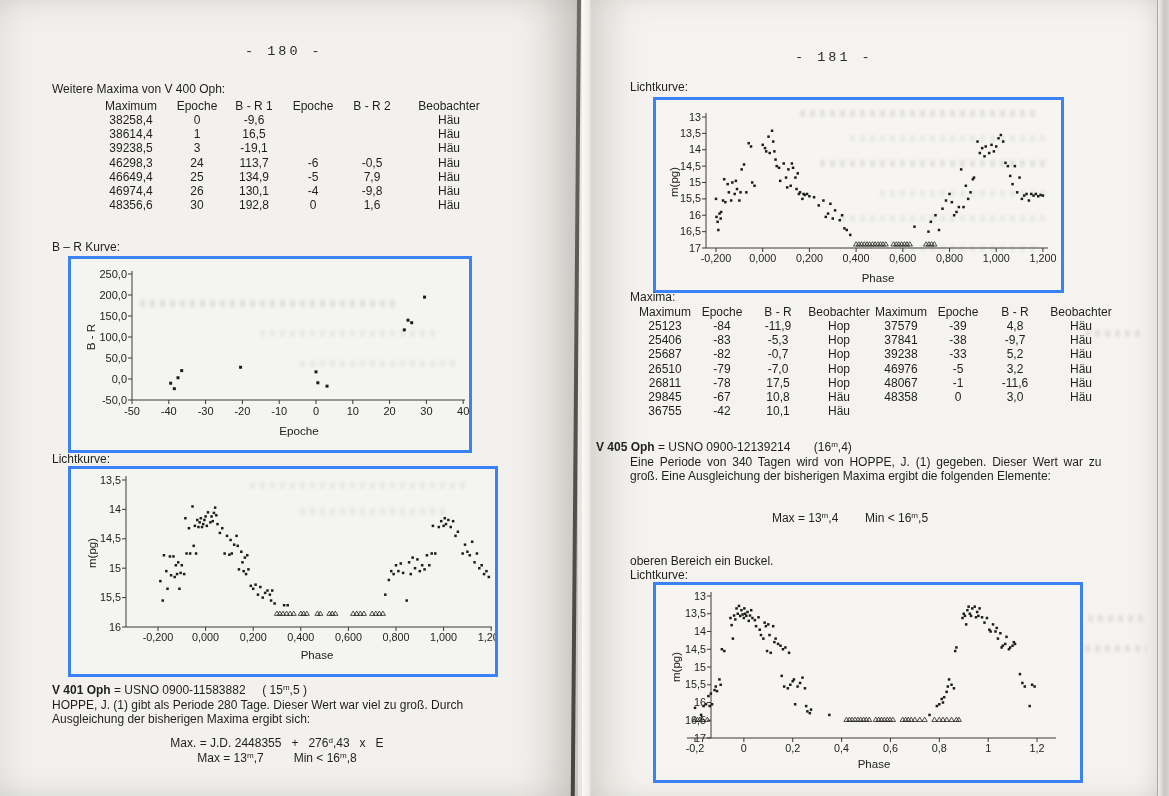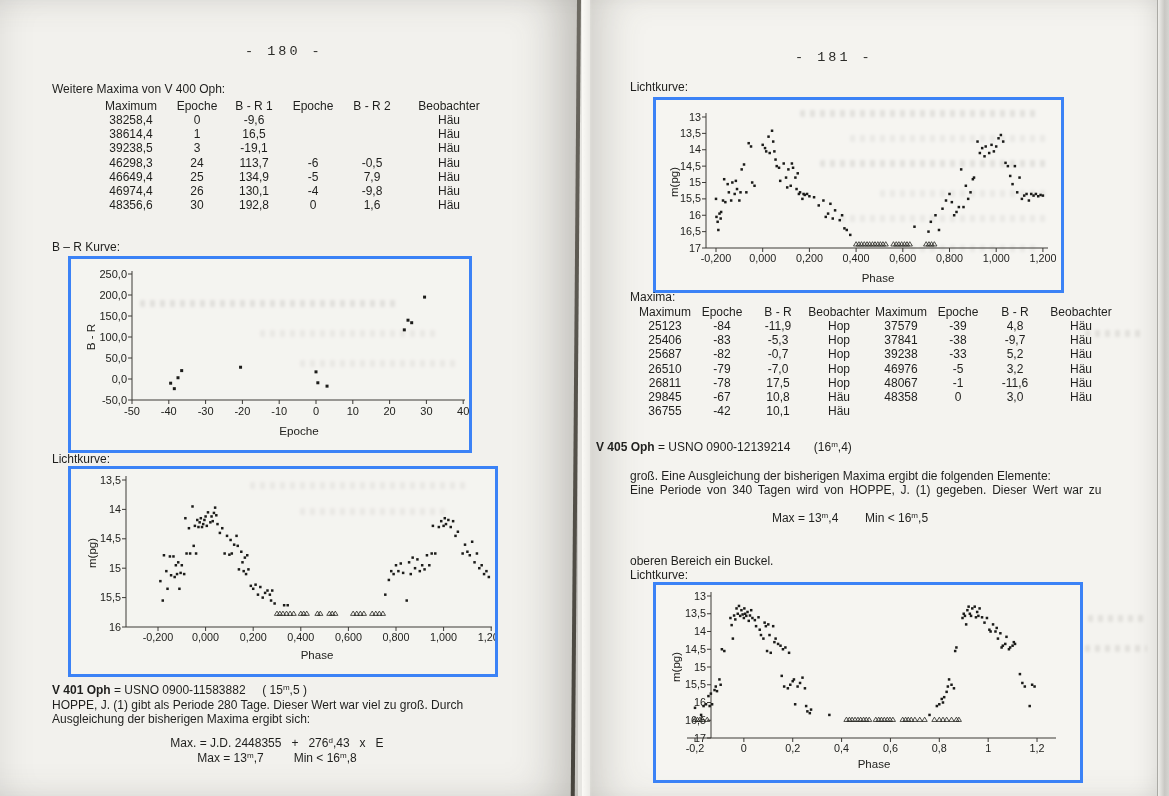--- a/index.html
+++ b/index.html
@@ -14,21 +14,21 @@
     box-shadow:inset 28px 0 44px -18px rgba(70,65,58,.24), inset -14px 0 26px -14px rgba(0,0,0,.12);}
   .gutter-line{position:absolute;left:577px;top:0;width:4px;height:796px;
     background:linear-gradient(180deg,#6e6b63,#57544c 45%,#47443d);transform:rotate(0.45deg);transform-origin:top center;}
   .gutter-hl{position:absolute;left:582px;top:0;width:10px;height:796px;background:linear-gradient(90deg,#fbfaf6,rgba(251,250,246,0));}
   .edge-band{position:absolute;left:1157px;top:0;width:12px;height:796px;
     background:linear-gradient(90deg,#efeeea,#c9c8c4 55%,#d8d7d3);border-left:1px solid #aaa9a4;}
   .abs{position:absolute;}
   .txt{font-size:12px;line-height:14px;white-space:pre;}
   .pagenum{font-family:"Liberation Mono","DejaVu Sans Mono",monospace;font-size:13.5px;letter-spacing:3px;color:#2b2b28;}
   .center{text-align:center;}
-  .wsp1{word-spacing:2.5px;margin-top:28px;}
+  .wsp1{word-spacing:2.5px;}
   .wsp2{word-spacing:3px;}
   .sup{font-size:67%;position:relative;top:-0.5em;}
   .grid-table{display:grid;font-size:12px;line-height:14.15px;white-space:pre;}
   .grid-table span{text-align:center;}
   .t-left{grid-template-columns:76px 56px 58px 60px 58px 96px;}
   .t-right{grid-template-columns:58px 56px 56px 66px 58px 56px 58px 74px;}
   .chartbox{position:absolute;border:3px solid #3b82f6;background:rgba(250,249,245,.35);}
   .chartbox svg{position:absolute;left:0;top:0;}
   .bleed{position:absolute;height:7px;border-radius:2px;opacity:.30;filter:blur(1.4px);pointer-events:none;
     background:repeating-linear-gradient(90deg,rgba(118,115,108,.8) 0 5px,rgba(118,115,108,0) 5px 10px);}

